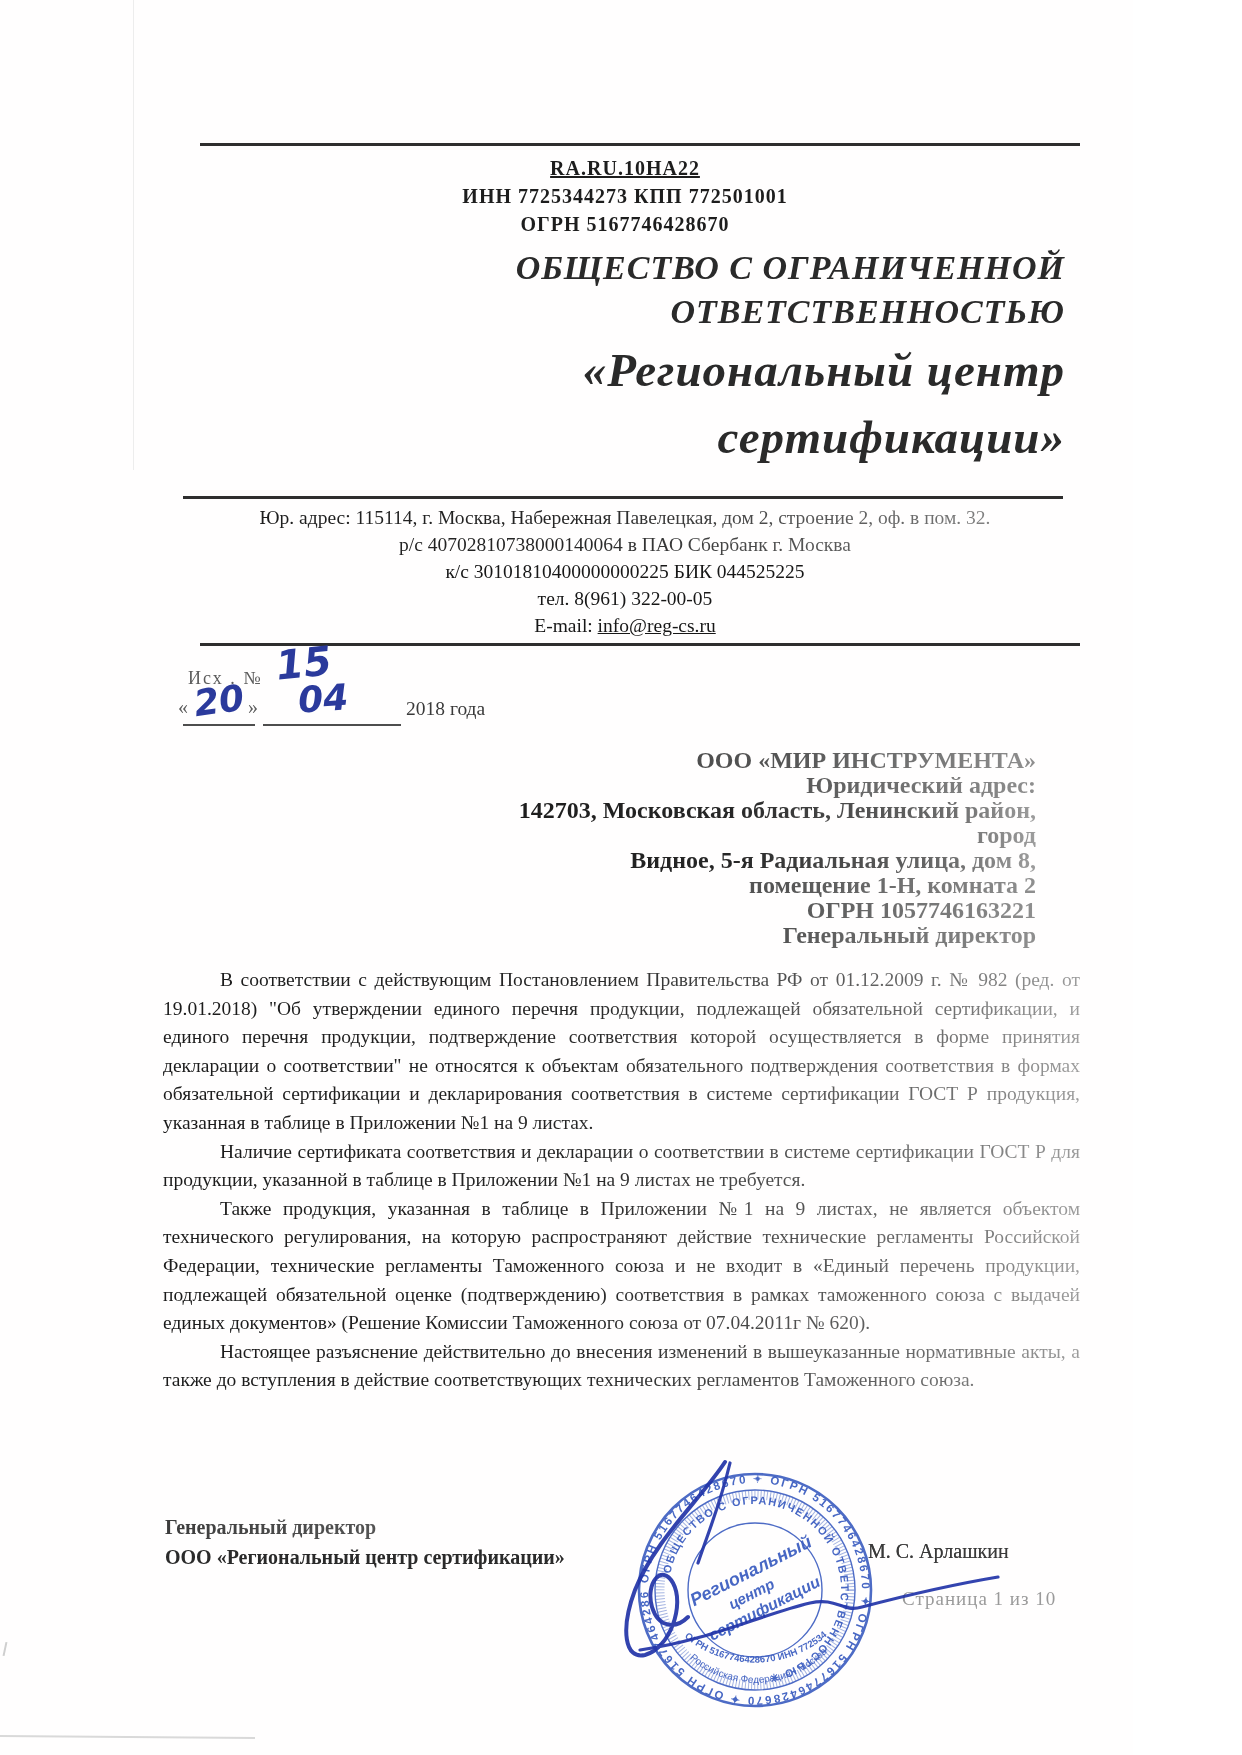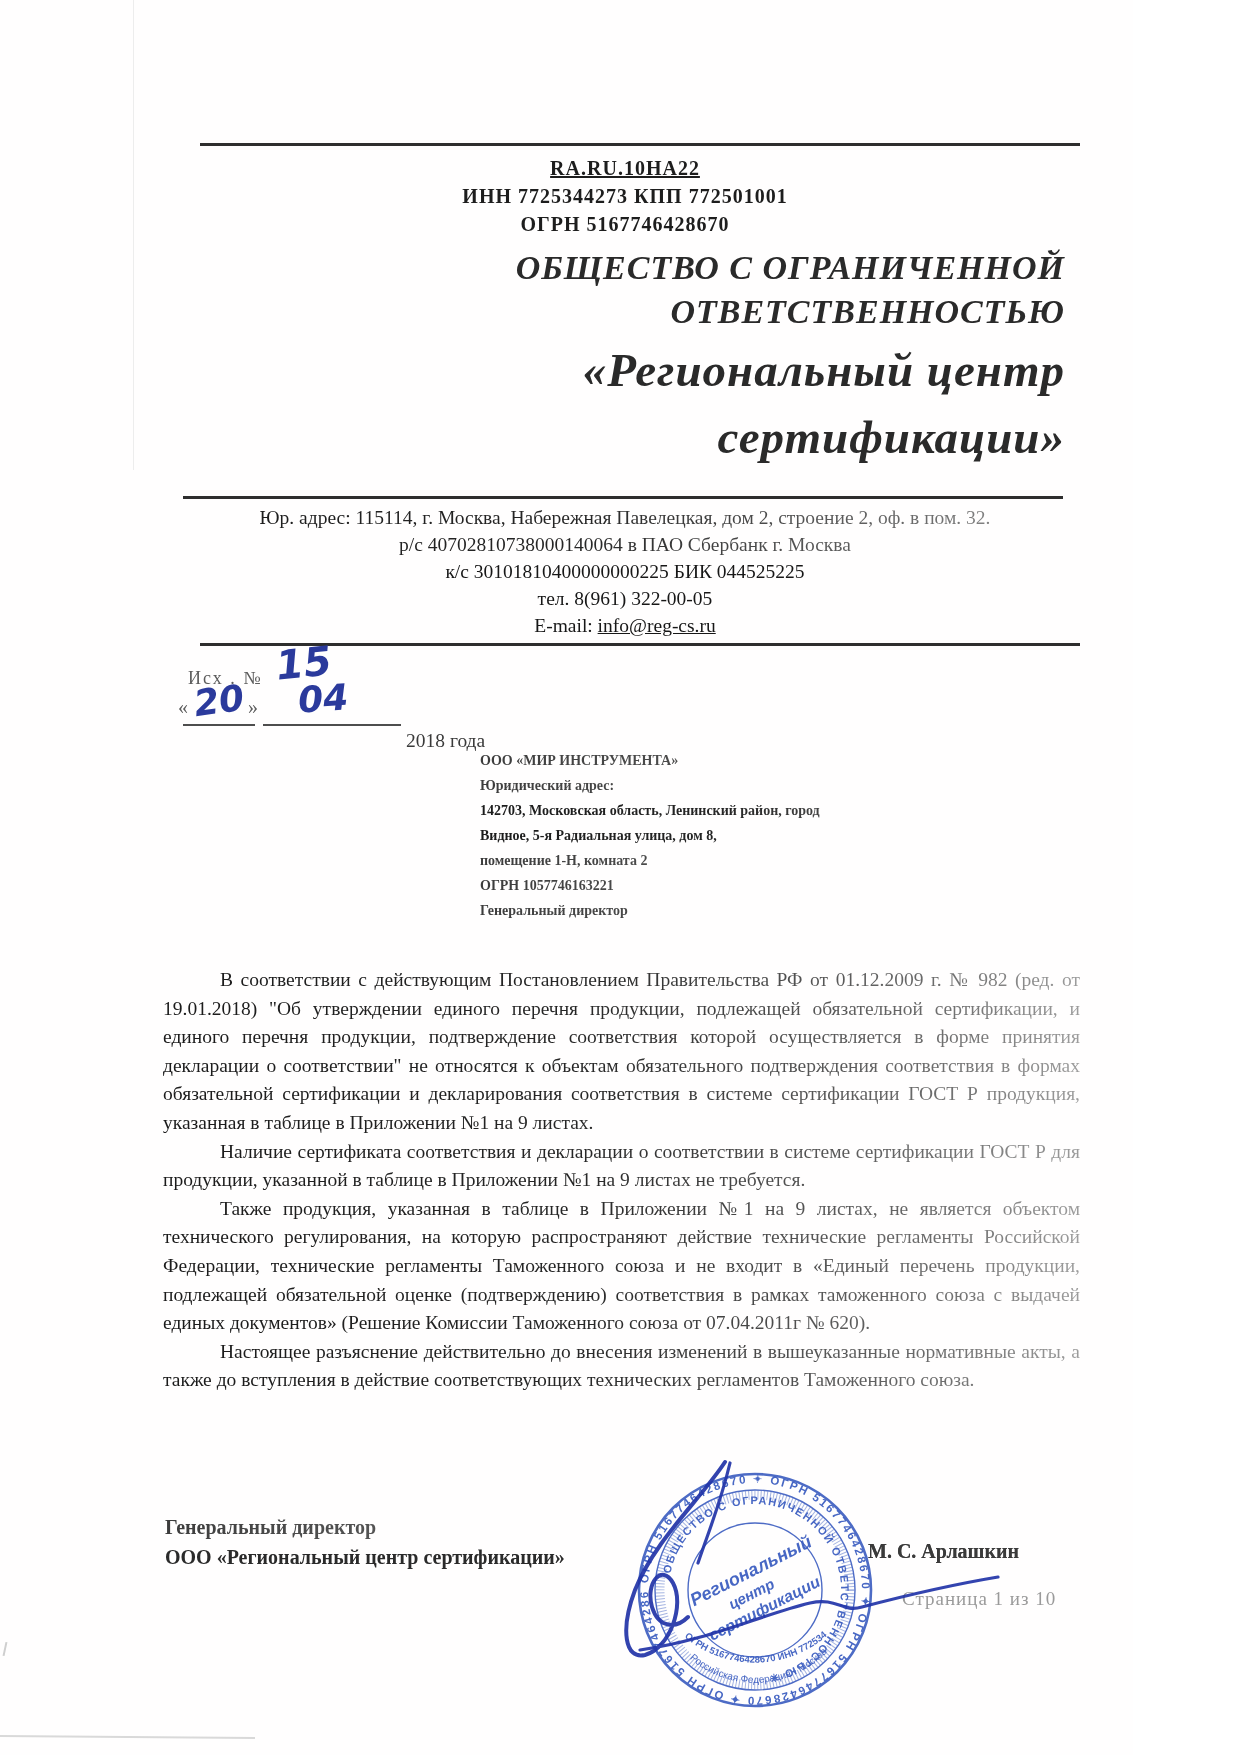--- a/index.html
+++ b/index.html
@@ -31,31 +31,31 @@
       -webkit-background-clip:text;background-clip:text;color:transparent;}
   }
   
   .reflabel{position:absolute;left:188px;top:668px;font-size:18px;color:#5c5c5c;letter-spacing:2px;}
   .hand{font-family:"DejaVu Sans", sans-serif;font-style:italic;font-weight:bold;color:#2b3a9c;}
   .hand15{position:absolute;left:276px;top:640px;font-size:40px;transform:rotate(-6deg);}
   .hand20{position:absolute;left:194px;top:680px;font-size:36px;transform:rotate(-8deg);}
   .hand04{position:absolute;left:298px;top:678px;font-size:36px;transform:rotate(-4deg);}
   .q{position:absolute;top:696px;font-size:20px;color:#5c5c5c;}
   .dline{position:absolute;top:724px;height:2px;background:#4e4e4e;}
-  .year{position:absolute;left:406px;top:730px;font-size:19.5px;color:#3a3a3a;}
+  .year{position:absolute;left:406px;top:698px;font-size:19.5px;color:#3a3a3a;}
   
-  .recipient{position:absolute;left:480px;top:748px;width:556px;
-    font-weight:bold;font-size:14px;line-height:25px;}
+  .recipient{position:absolute;left:480px;top:748px;width:556px;text-align:right;
+    font-weight:bold;font-size:24px;line-height:25px;}
   
   .bodytext{position:absolute;left:163px;top:966px;width:917px;
     font-size:19.5px;line-height:28.6px;text-align:justify;}
   .bodytext p{margin:0;text-indent:57px;}
   
   .signblock{position:absolute;left:165px;top:1512px;font-weight:bold;font-size:20px;line-height:30px;color:#2a2a2a;}
-  .signname{position:absolute;left:868px;top:1540px;font-weight:bold;font-size:20px;color:#3a3a3a;}
+  .signname{position:absolute;left:868px;top:1540px;font-weight:normal;font-size:20px;color:#3a3a3a;}
   .pagenum{position:absolute;left:902px;top:1588px;font-size:19px;color:#9a9a9a;letter-spacing:1px;}
   
   .sealwrap{position:absolute;left:570px;top:1455px;width:460px;height:280px;}
   
   .art-v{position:absolute;left:133px;top:0;width:1px;height:470px;background:#ededed;}
   .art-b{position:absolute;left:0;top:1736px;width:255px;height:2px;background:#d9d9d9;transform:rotate(0.4deg);}
   .art-c{position:absolute;left:4px;top:1642px;width:2px;height:14px;background:#cfcfcf;transform:rotate(12deg);}
 </style>
 </head>
 <body>

